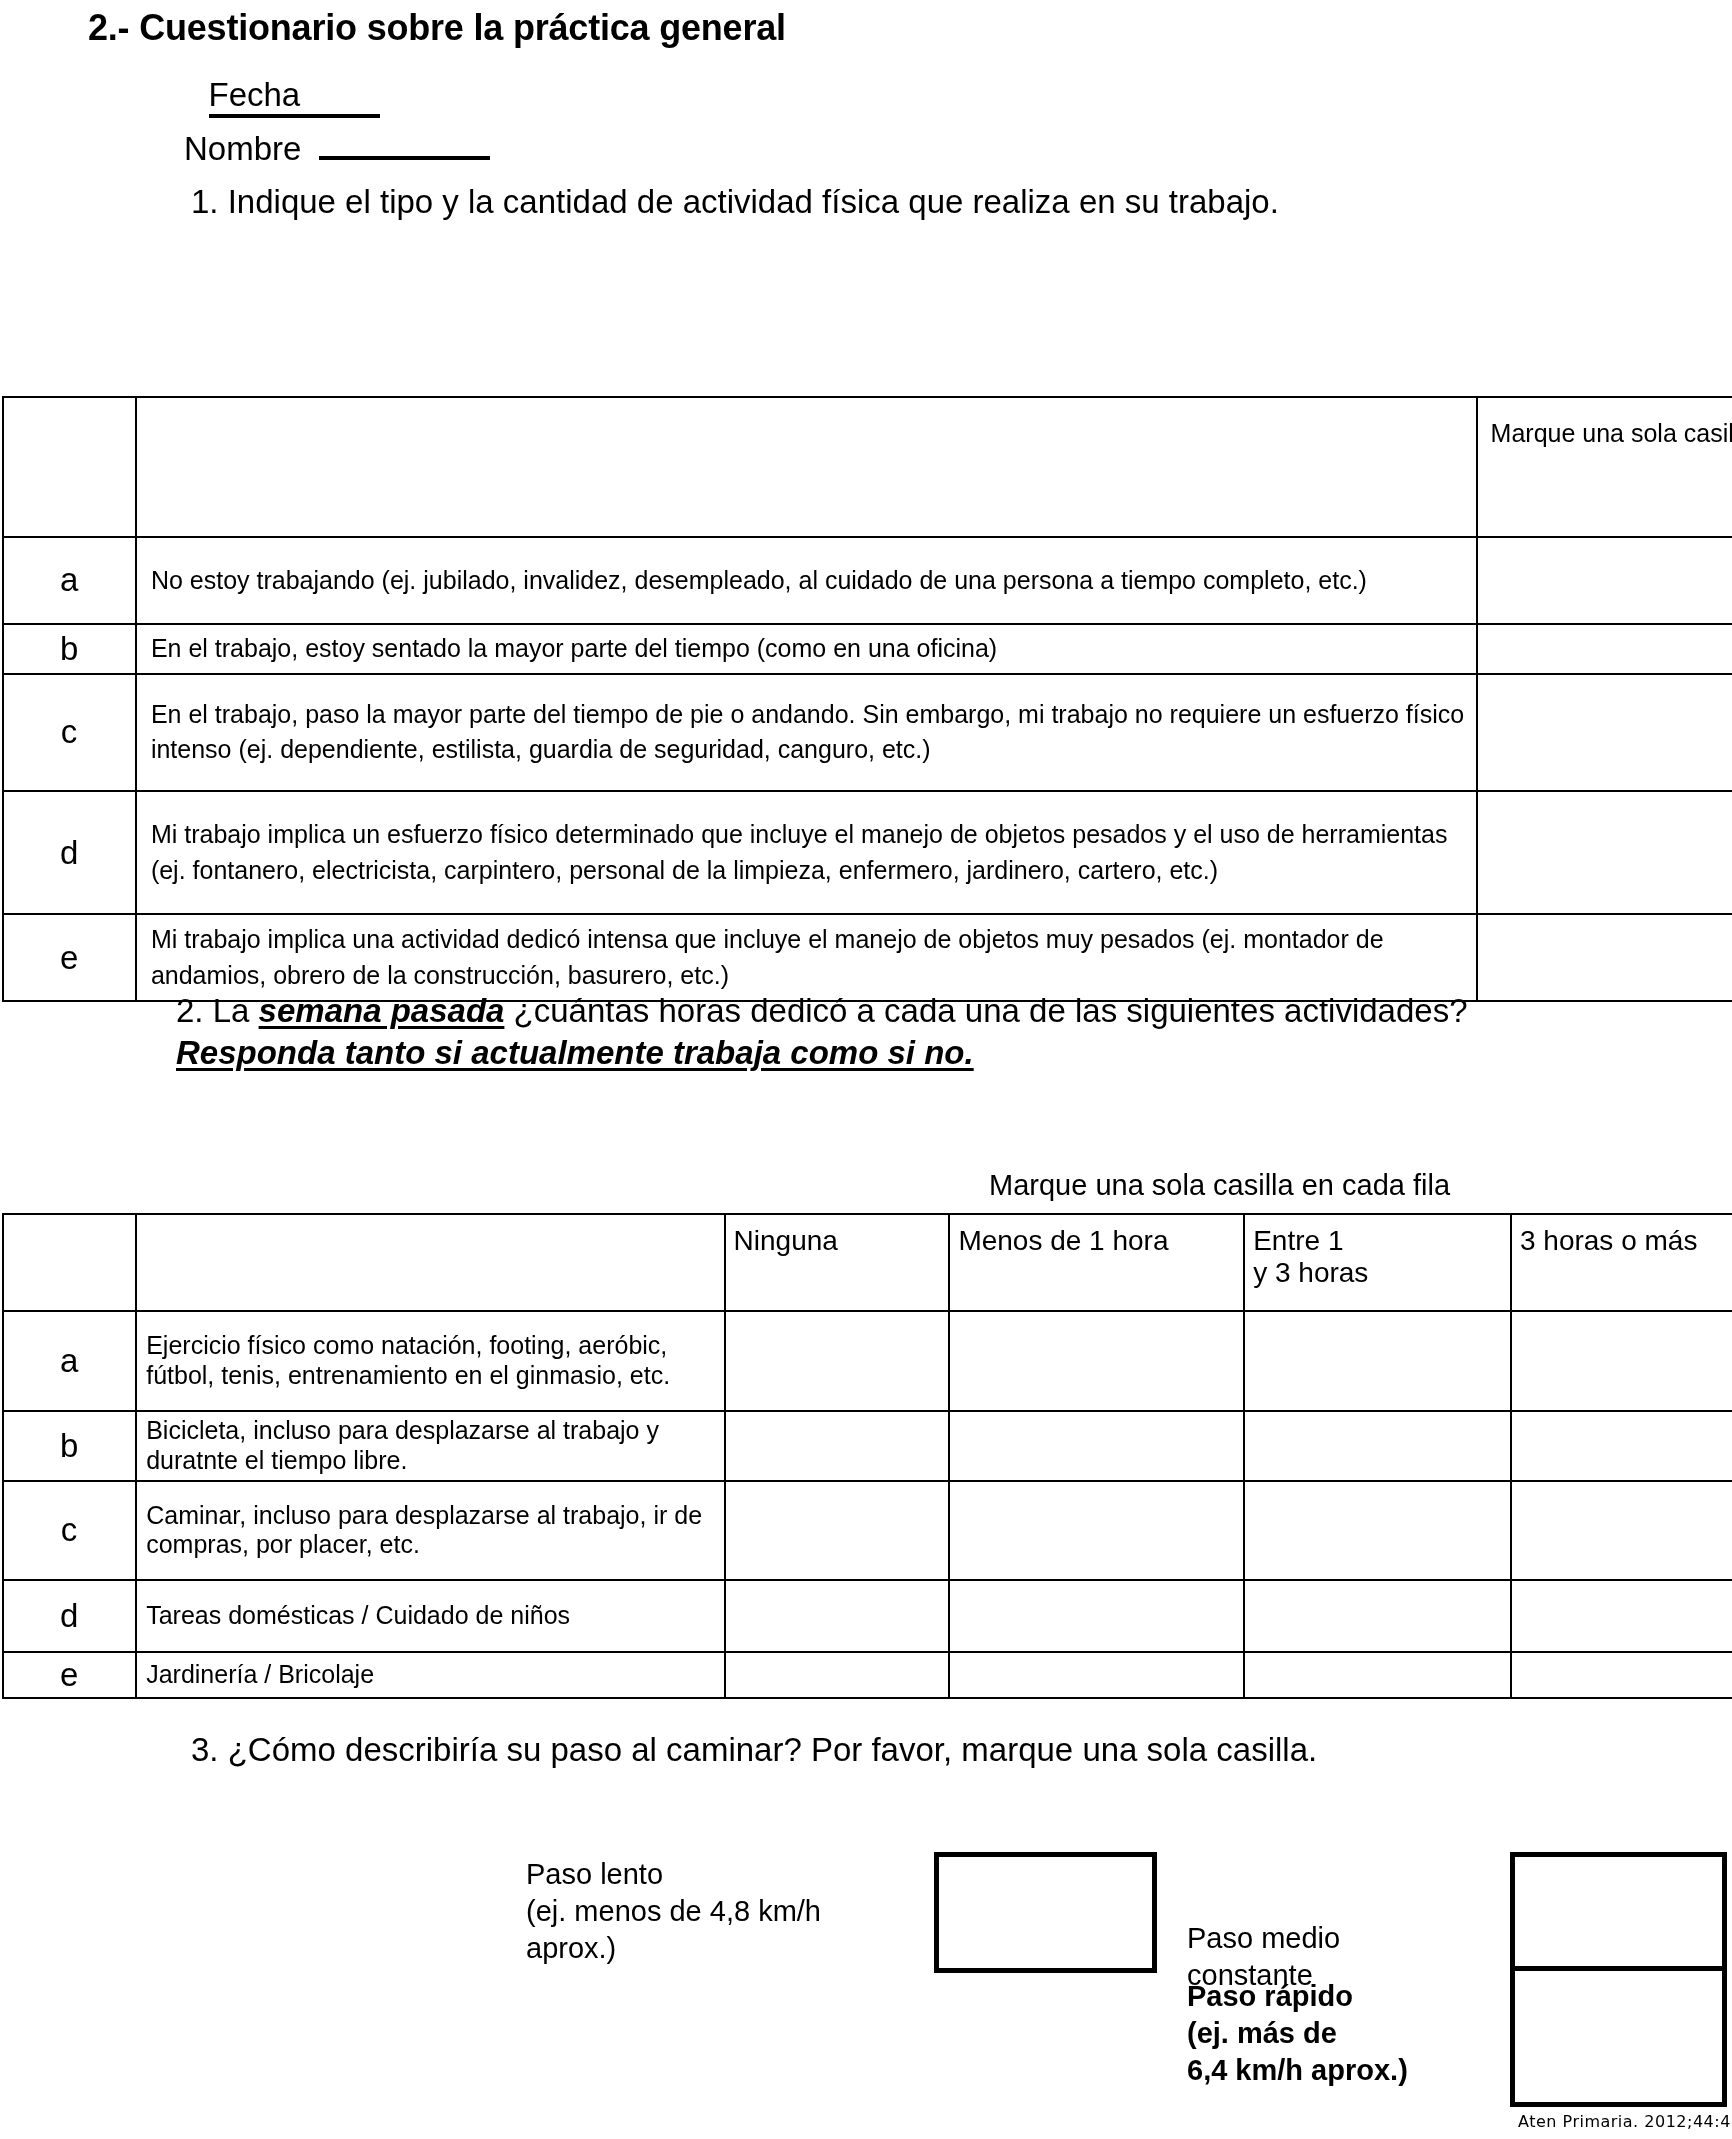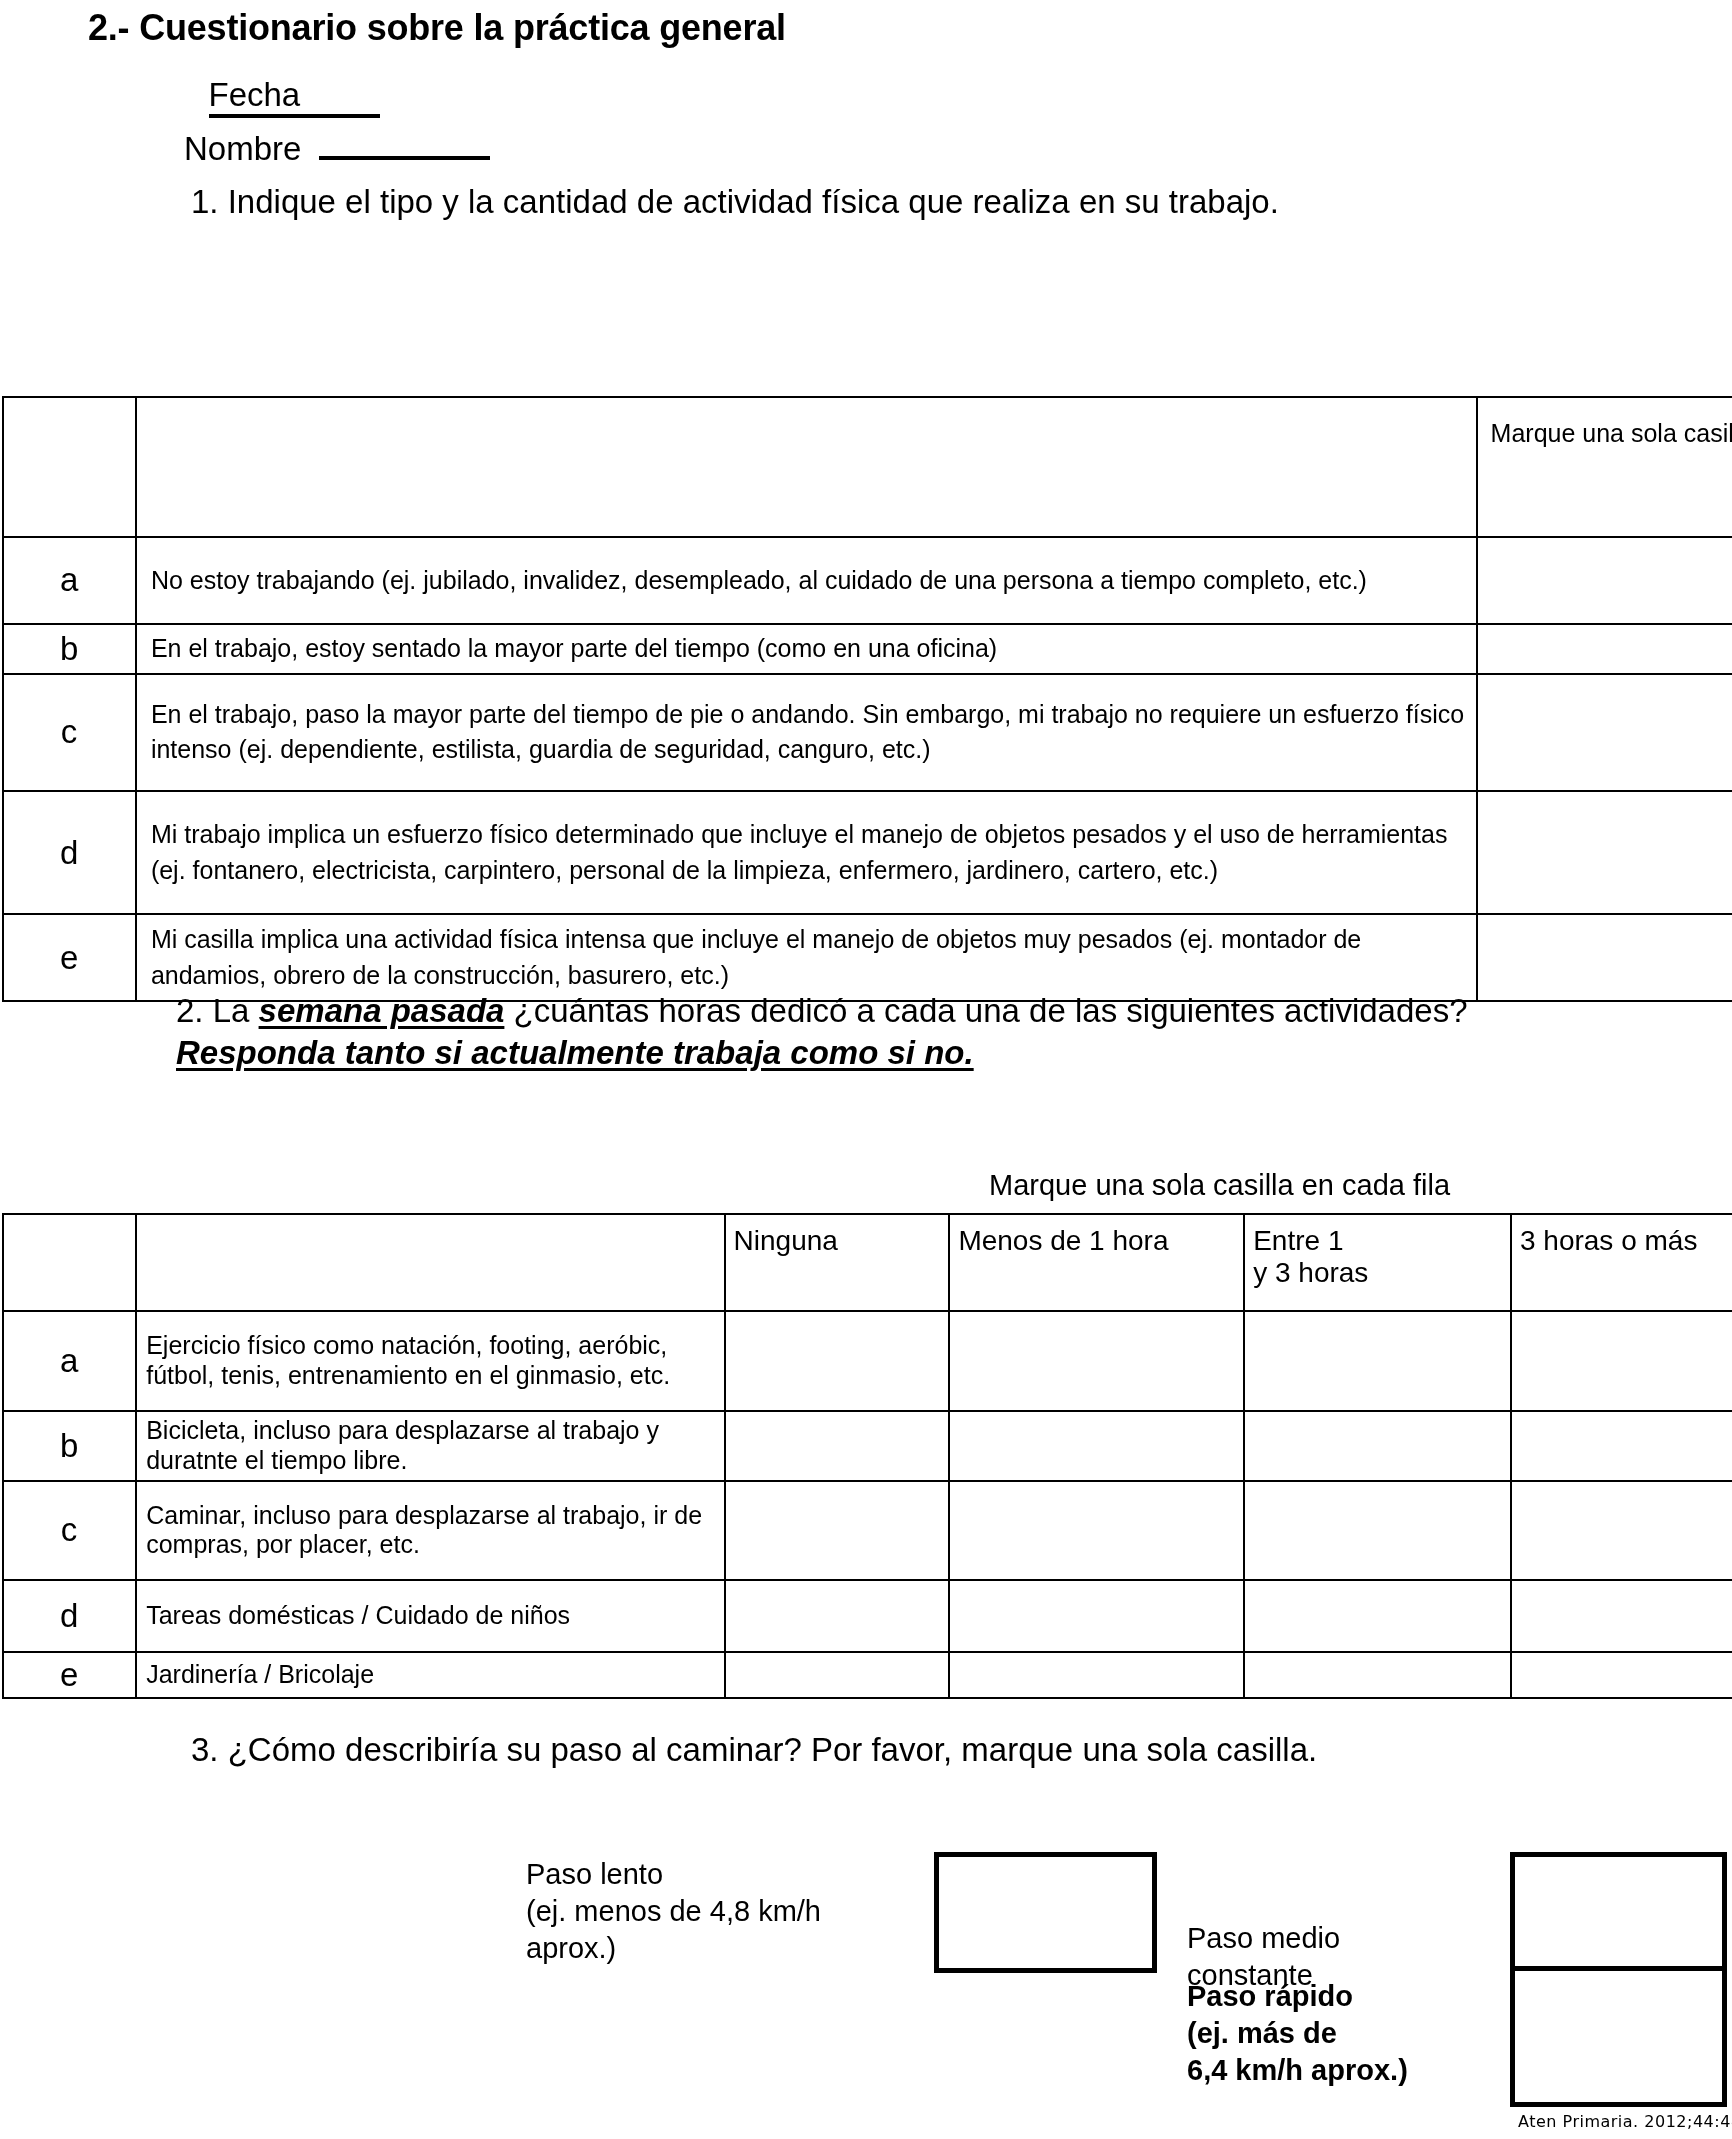--- a/index.html
+++ b/index.html
@@ -237,21 +237,21 @@
     <td class="c-text">En el trabajo, paso la mayor parte del tiempo de pie o andando. Sin embargo, mi trabajo no requiere un esfuerzo físico intenso (ej. dependiente, estilista, guardia de seguridad, canguro, etc.)</td>
     <td class="c-check"></td>
   </tr>
   <tr class="r-d">
     <td class="c-letter">d</td>
     <td class="c-text">Mi trabajo implica un esfuerzo físico determinado que incluye el manejo de objetos pesados y el  uso de herramientas (ej. fontanero, electricista,  carpintero, personal de la limpieza, enfermero, jardinero, cartero, etc.)</td>
     <td class="c-check"></td>
   </tr>
   <tr class="r-e">
     <td class="c-letter">e</td>
-    <td class="c-text">Mi casilla implica una actividad física intensa que incluye el manejo de objetos muy pesados (ej. montador de andamios, obrero de la construcción, basurero, etc.)</td>
+    <td class="c-text">Mi trabajo implica una actividad dedicó intensa que incluye el manejo de objetos muy pesados (ej. montador de andamios, obrero de la construcción, basurero, etc.)</td>
     <td class="c-check"></td>
   </tr>
 </tbody>
   </table>
 
 <div class="question" id="q2">
   <span>2. La </span><span class="u-bi">semana pasada</span><span> ¿cuántas horas dedicó a cada una de las siguientes actividades?</span>
   <br>
   <span class="u-bi">Responda tanto si actualmente trabaja como si no.</span>
 </div>

